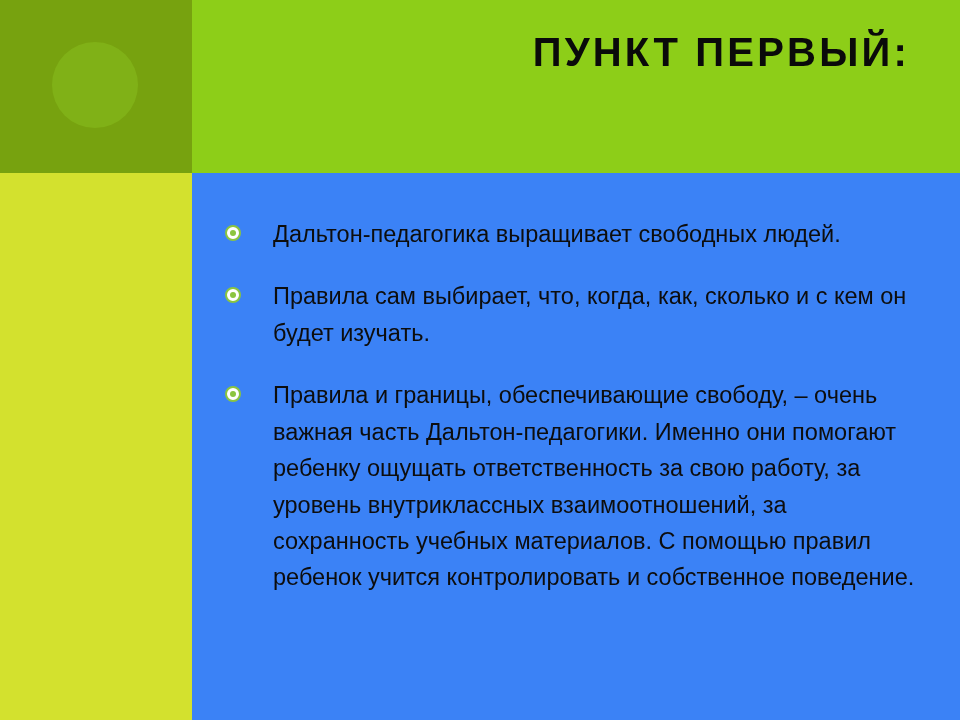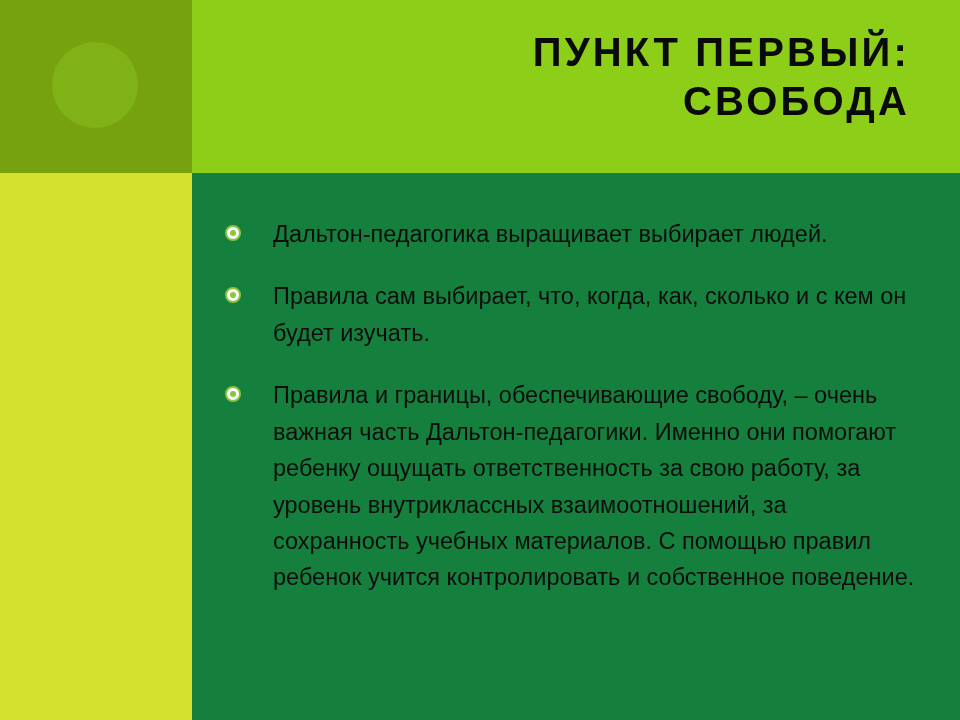--- a/index.html
+++ b/index.html
@@ -10,21 +10,21 @@
     width: 960px;
     height: 720px;
     background: #ffffff;
     font-family: "Liberation Sans", "DejaVu Sans", sans-serif;
     overflow: hidden;
   }
   .slide {
     position: relative;
     width: 960px;
     height: 720px;
-    background: #15803d;
+    background: #3b82f6;
     overflow: hidden;
   }
 
   
   .header-band {
     position: absolute;
     left: 0;
     top: 0;
     width: 960px;
     height: 173px;
@@ -131,30 +131,29 @@
 <div class="slide">
 
   <div class="header-band"></div>
   <div class="corner-block">
     <div class="corner-circle"></div>
   </div>
   <div class="side-band"></div>
 
   <div class="title-wrap">
     <div class="title-line">ПУНКТ ПЕРВЫЙ:</div>
-    <div class="title-line">СВОБОДА</div>
   </div>
 
   <div class="body-wrap">
 
     <div class="bullet-row">
       <div class="bullet-marker">
         <span class="bullseye"></span>
       </div>
-      <div class="bullet-text">Дальтон-педагогика выращивает выбирает людей.</div>
+      <div class="bullet-text">Дальтон-педагогика выращивает свободных людей.</div>
     </div>
 
     <div class="bullet-row">
       <div class="bullet-marker">
         <span class="bullseye"></span>
       </div>
       <div class="bullet-text">Правила сам выбирает, что, когда, как, сколько и с кем он будет изучать.</div>
     </div>
 
     <div class="bullet-row">

